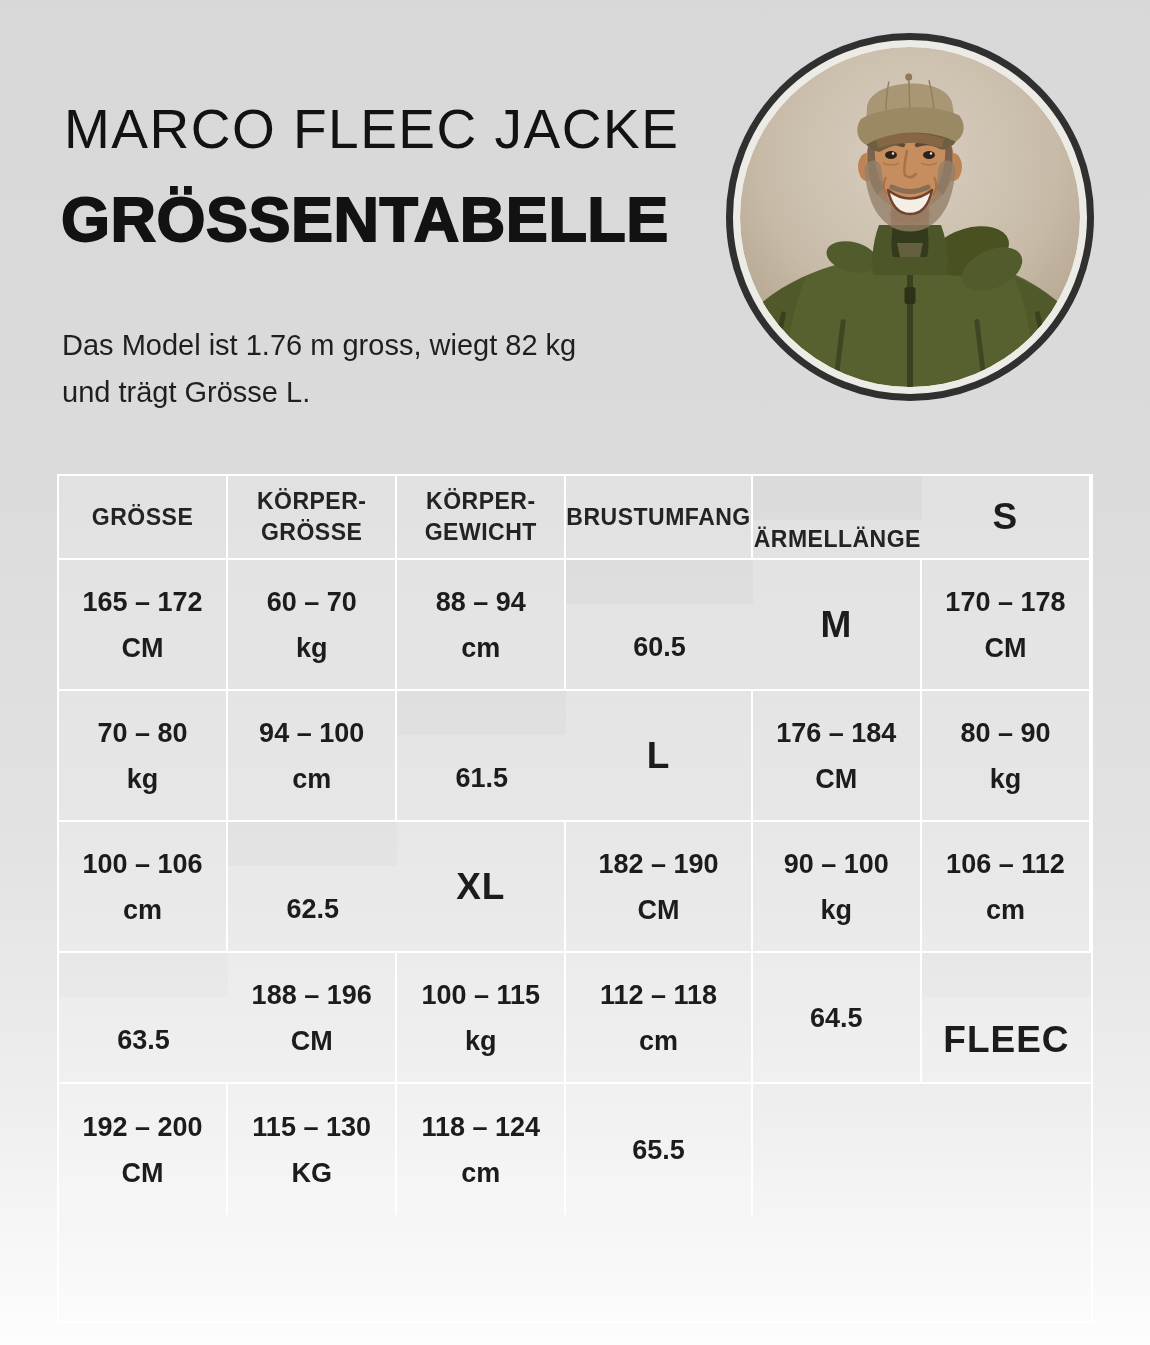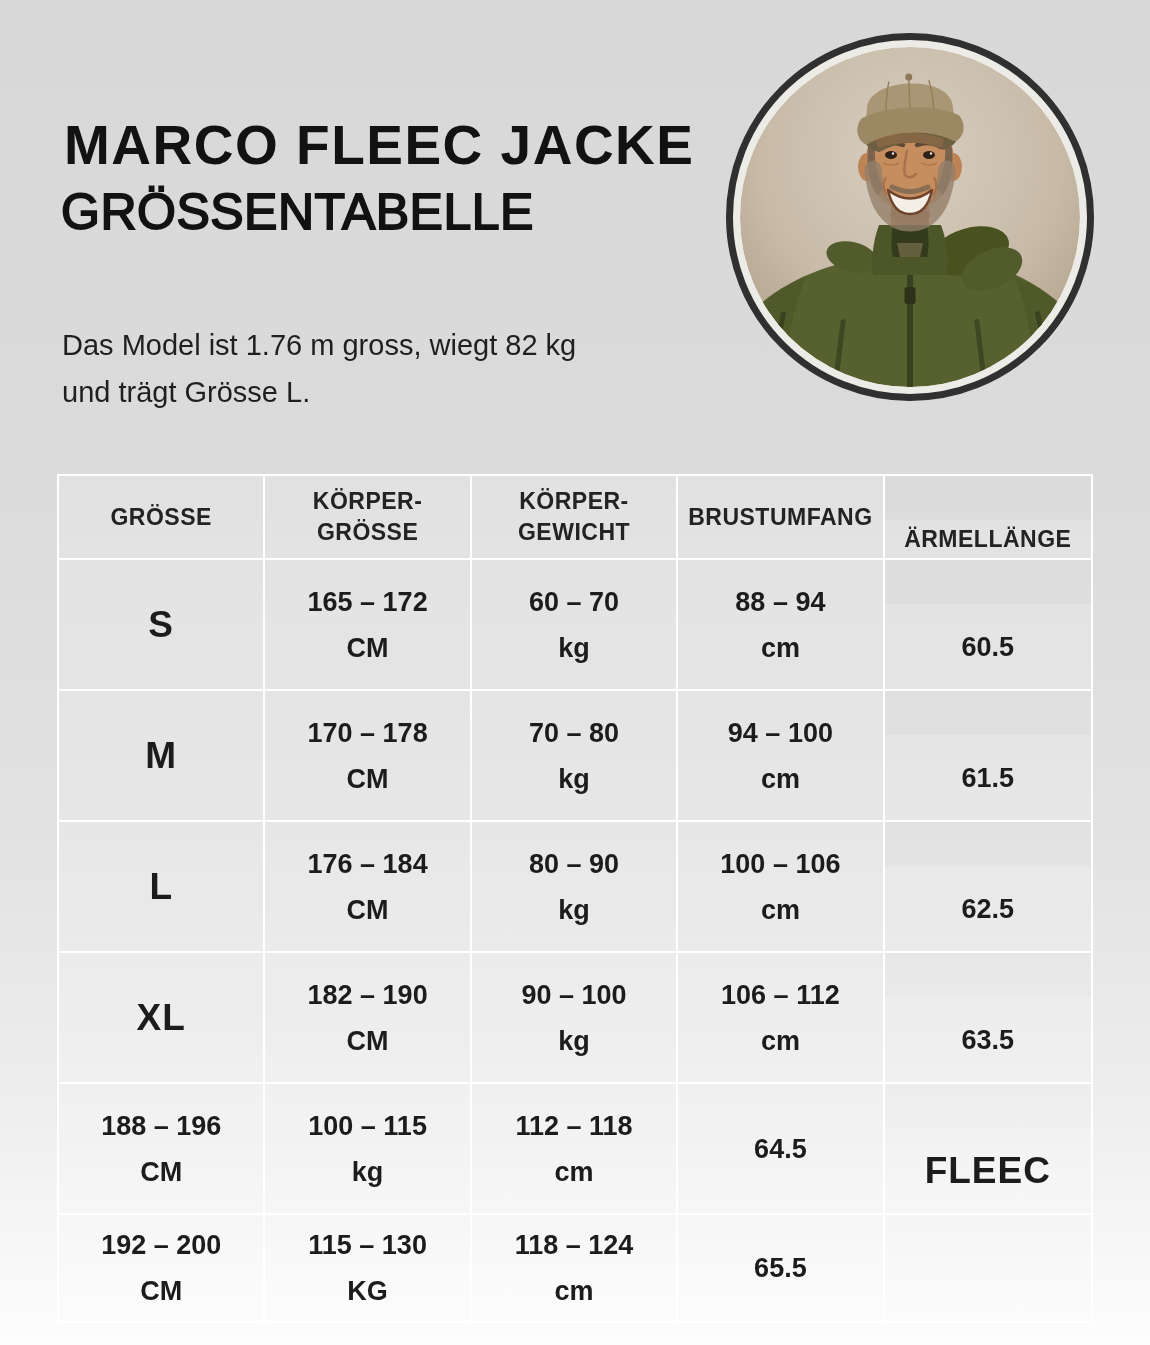--- a/index.html
+++ b/index.html
@@ -4,42 +4,42 @@
 <style>
   html,body{margin:0;padding:0;background:#d8d8d8;font-family:"Liberation Sans",sans-serif;}
   .page{
     position:relative;width:1150px;height:1345px;overflow:hidden;
     background:linear-gradient(180deg,#d8d8d8 0%,#dbdbdb 35%,#e2e2e2 62%,#eeeeee 82%,#fdfdfd 100%);
     color:#161616;
   }
   
   .title1{
     position:absolute;left:64px;top:97px;
-    font-size:55px;font-weight:700;letter-spacing:1.5px;color:#121212;white-space:nowrap;margin-top:16px;
+    font-size:55px;font-weight:400;letter-spacing:1.5px;color:#121212;white-space:nowrap;
   }
   .title2{
     position:absolute;left:61px;top:183px;
-    font-size:50px;font-weight:400;letter-spacing:.5px;color:#121212;white-space:nowrap;
+    font-size:63px;font-weight:700;letter-spacing:.5px;color:#121212;white-space:nowrap;
     -webkit-text-stroke:1.8px #121212;
   }
   .intro{
     position:absolute;left:62px;top:322px;
     font-size:29px;line-height:47px;color:#1f1f1f;
   }
   .intro b{font-weight:400;}
   
   .photo-ring{
     position:absolute;left:726px;top:33px;width:368px;height:368px;box-sizing:border-box;
     border:7px solid #303030;border-radius:50%;background:#ecebe6;padding:7px;
   }
   .photo-ring svg{display:block;width:340px;height:340px;border-radius:50%;}
   
   .size-table{
     position:absolute;left:57px;top:474px;width:1036px;height:849px;box-sizing:border-box;
-    display:grid;grid-template-columns:repeat(5,1fr);
+    display:grid;grid-template-columns:repeat(6,1fr);
     grid-template-rows:84px repeat(5,131px) auto;
     border:2px solid #ffffff;
   }
   .ct{
     background:rgba(255,255,255,0.18);
     border-right:2px solid #ffffff;border-bottom:2px solid #ffffff;
     display:flex;flex-direction:column;align-items:center;justify-content:center;
     text-align:center;color:#1c1c1c;
   }
   .ct:nth-child(5n){border-right:none;margin-top:44px;}

